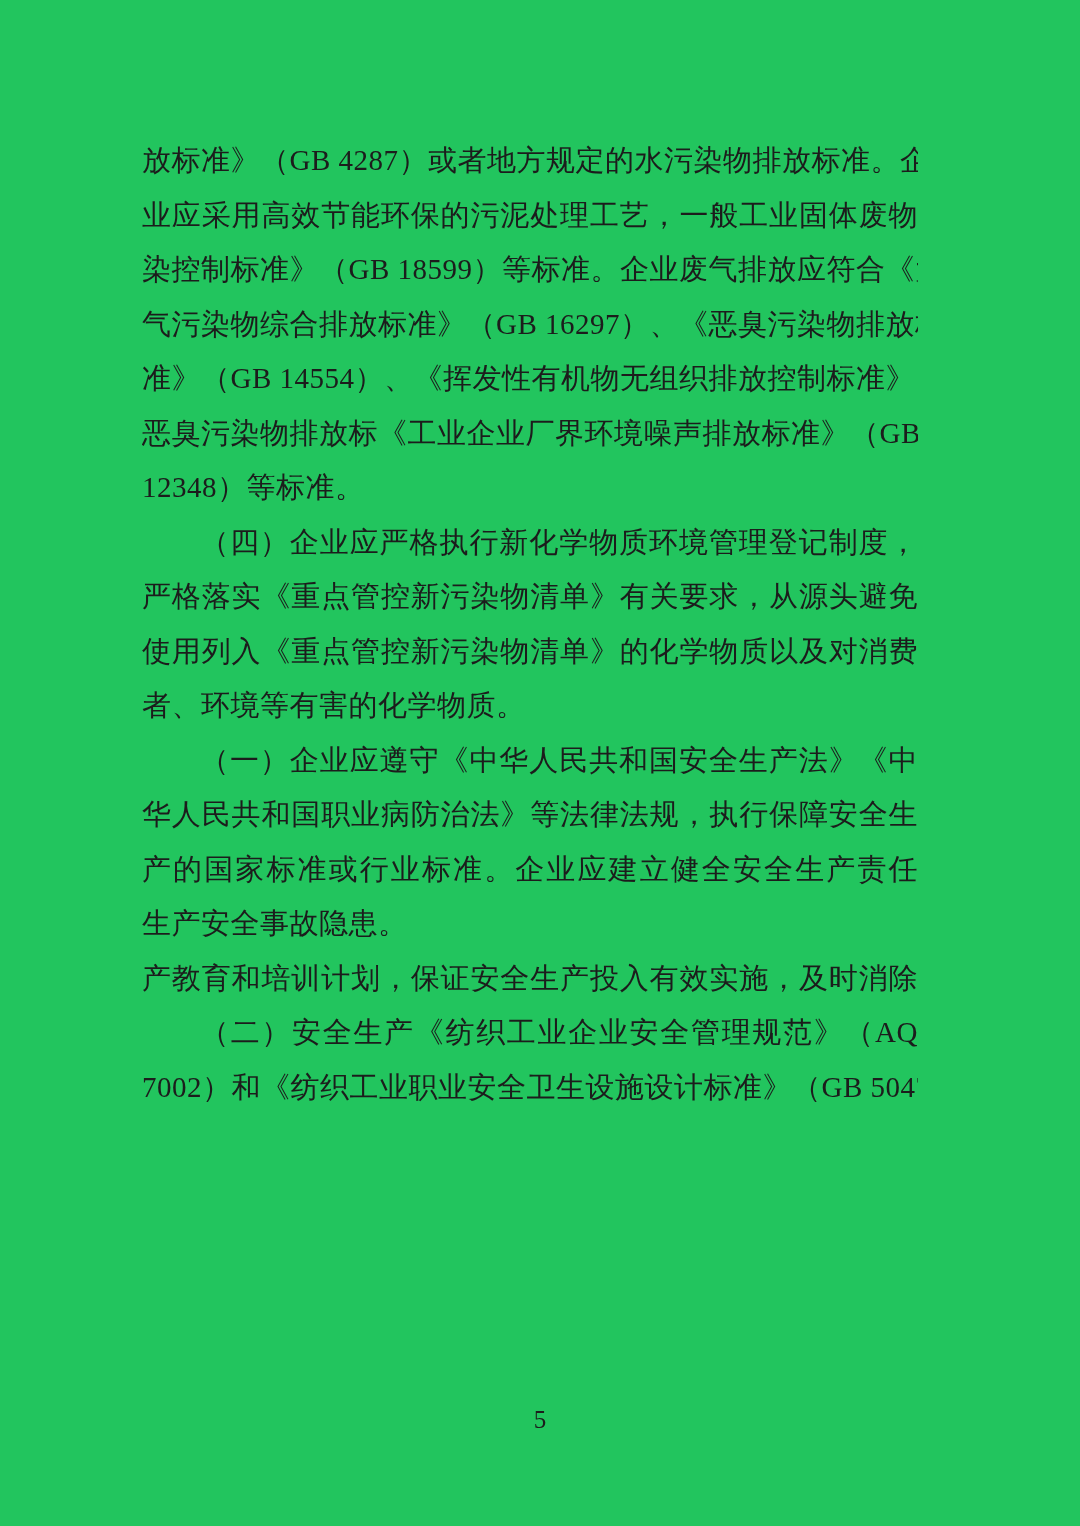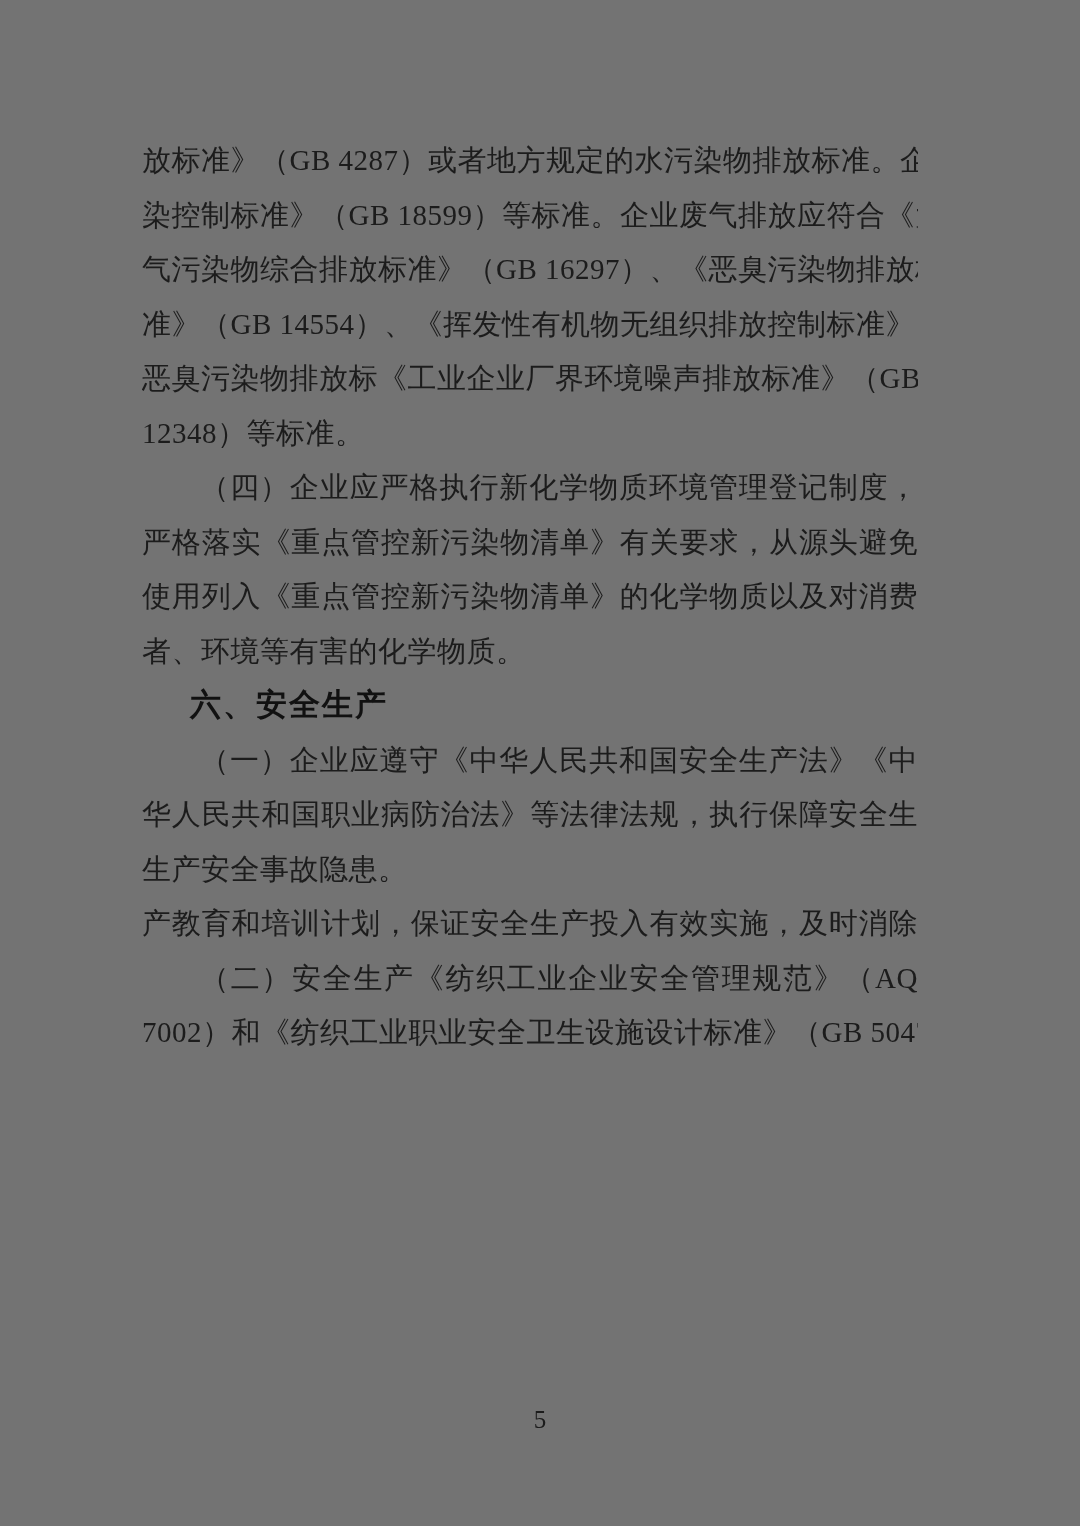--- a/index.html
+++ b/index.html
@@ -10,21 +10,21 @@
   }
   body {
     background: #ffffff;
     color: #1c1c1c;
     font-family: "Liberation Serif", "DejaVu Serif", serif;
     position: relative;
   }
   .doc-page {
     position: absolute;
     inset: 0;
-    background: #737373;
+    background: #22c55e;
   }
   .text-block {
     position: absolute;
     left: 142px;
     top: 133px;
     width: 776px;
     font-size: 29px;
     line-height: 54.5px;
     letter-spacing: 0.5px;
   }
@@ -67,39 +67,40 @@
 </style>
 </head>
 <body>
 
 <div class="doc-page">
 
   <div class="text-block">
 
     <div class="paragraph">
       <span class="line">放标准》（GB 4287）或者地方规定的水污染物排放标准。企</span>
+      <span class="line">业应采用高效节能环保的污泥处理工艺，一般工业固体废物</span>
       <span class="line">染控制标准》（GB 18599）等标准。企业废气排放应符合《大</span>
       <span class="line">气污染物综合排放标准》（GB 16297）、《恶臭污染物排放标</span>
       <span class="line">准》（GB 14554）、《挥发性有机物无组织排放控制标准》（GB</span>
       <span class="line">恶臭污染物排放标《工业企业厂界环境噪声排放标准》（GB</span>
       <span class="line para-end">12348）等标准。</span>
     </div>
 
     <div class="paragraph">
       <span class="line indent">（四）企业应严格执行新化学物质环境管理登记制度，</span>
       <span class="line">严格落实《重点管控新污染物清单》有关要求，从源头避免</span>
       <span class="line">使用列入《重点管控新污染物清单》的化学物质以及对消费</span>
       <span class="line para-end">者、环境等有害的化学物质。</span>
     </div>
 
-    <div class="heading-line">六、安全生产</div>
 
     <div class="paragraph">
       <span class="line indent">（一）企业应遵守《中华人民共和国安全生产法》《中</span>
       <span class="line">华人民共和国职业病防治法》等法律法规，执行保障安全生</span>
+      <span class="line">产的国家标准或行业标准。企业应建立健全安全生产责任</span>
       <span class="line para-end">生产安全事故隐患。</span>
       <span class="line">产教育和培训计划，保证安全生产投入有效实施，及时消除</span>
     </div>
 
     <div class="paragraph">
       <span class="line indent">（二）安全生产《纺织工业企业安全管理规范》（AQ</span>
       <span class="line">7002）和《纺织工业职业安全卫生设施设计标准》（GB 50477）</span>
     </div>
 
   </div>

